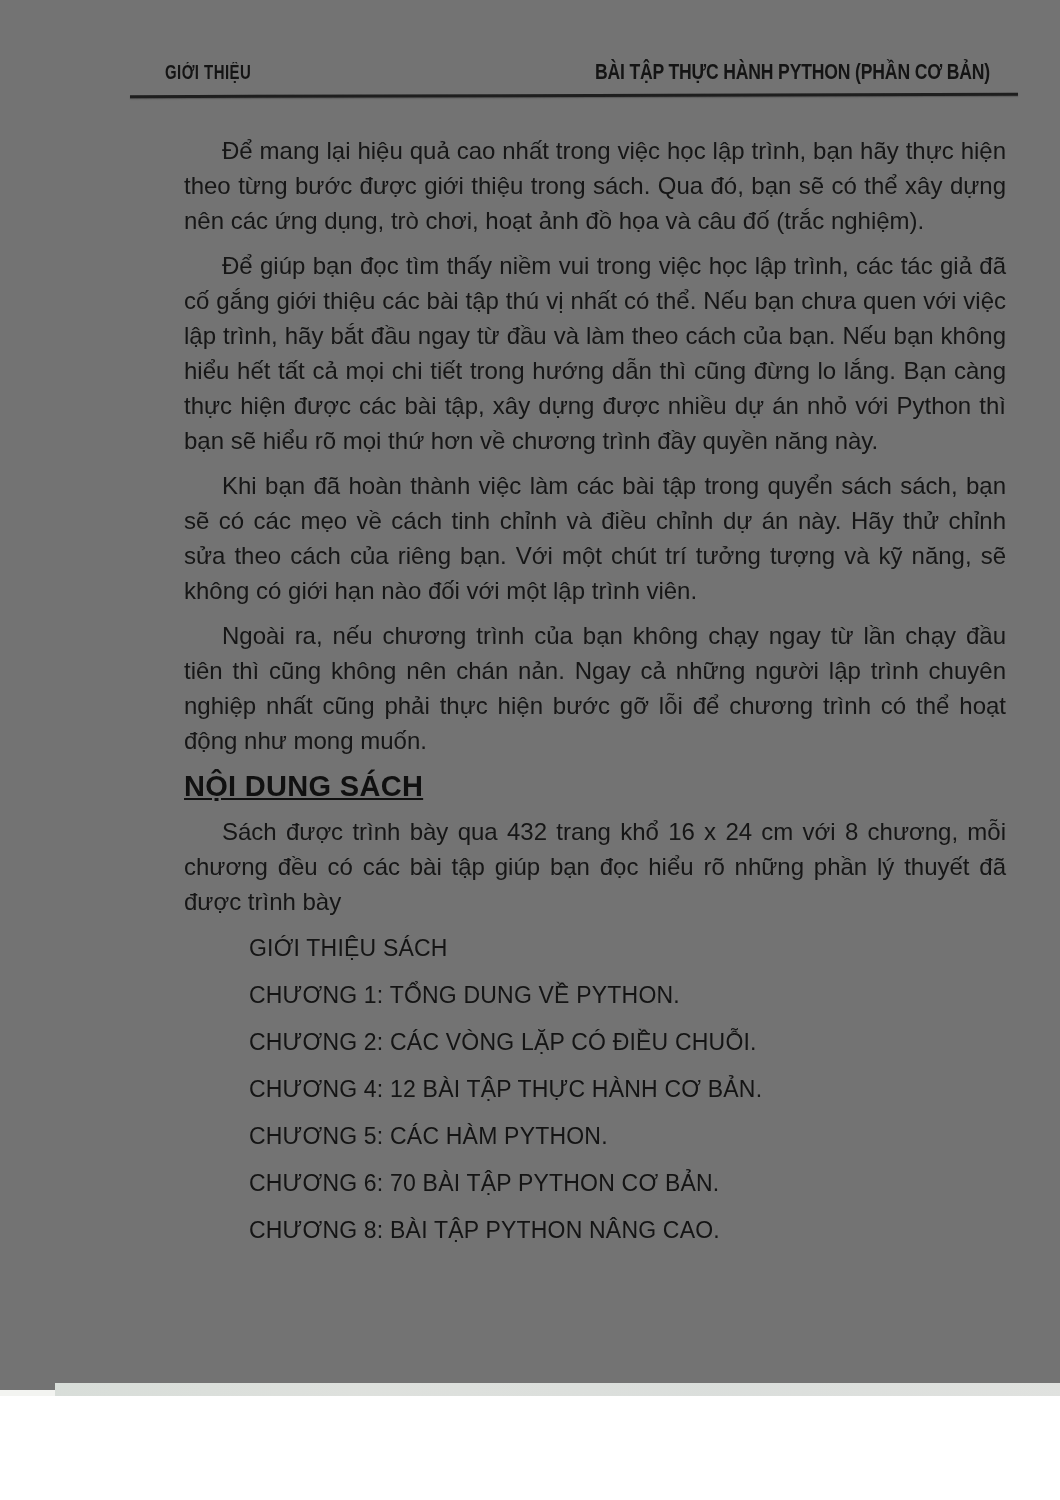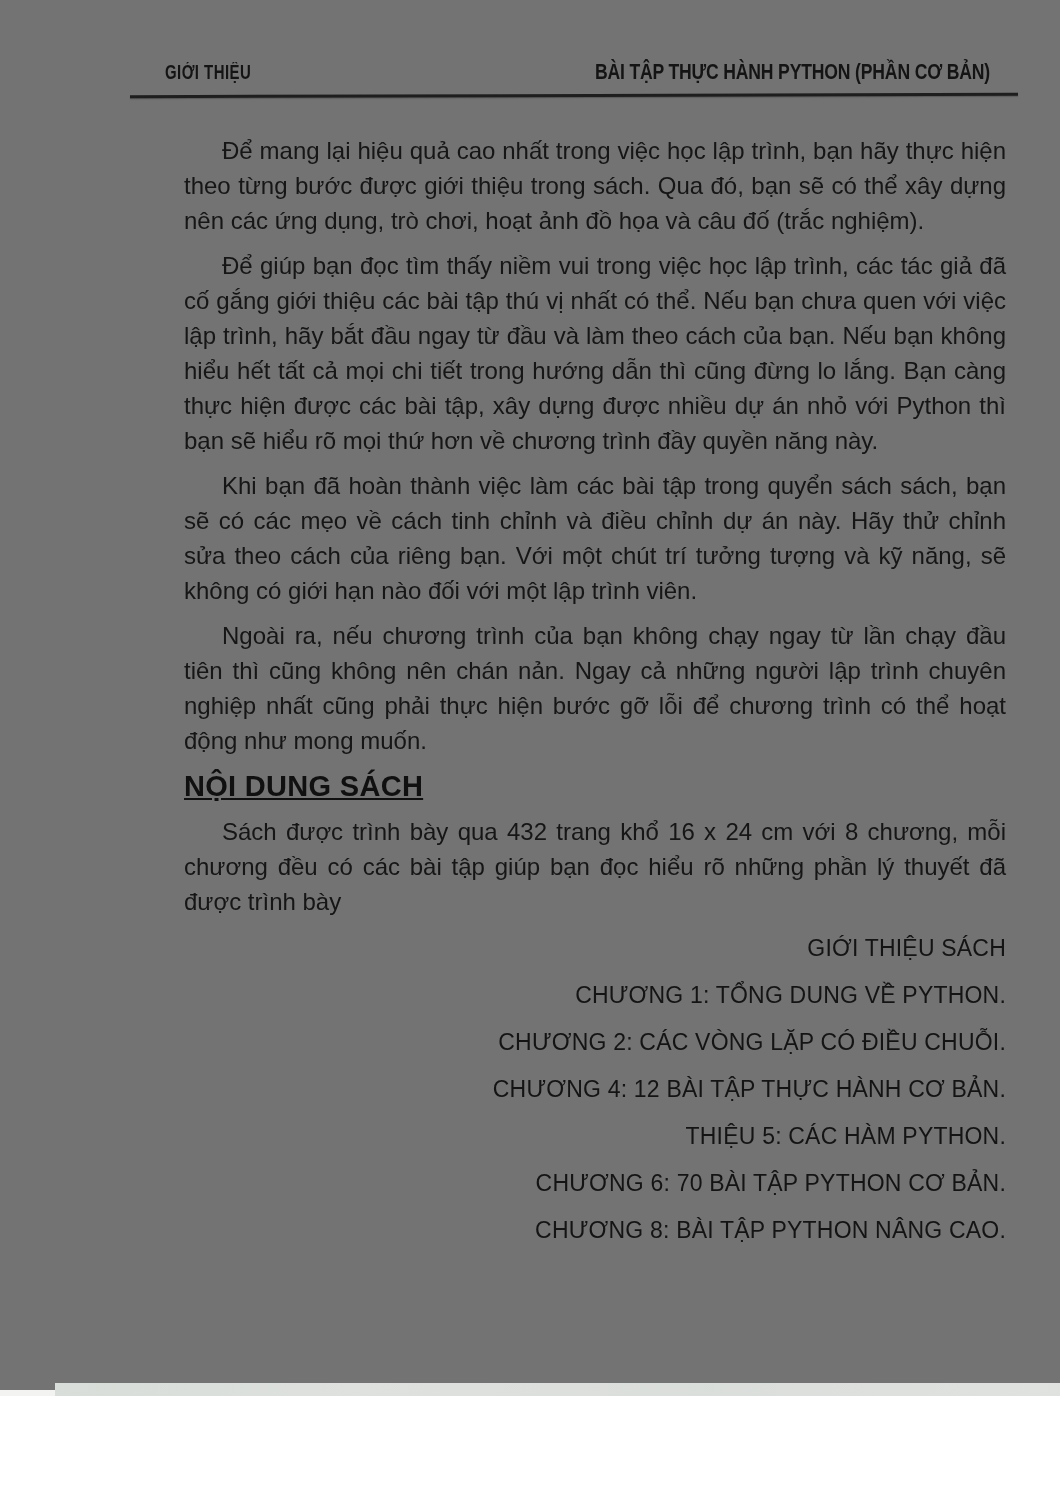--- a/index.html
+++ b/index.html
@@ -72,21 +72,20 @@
     line-height: 36px;
     font-weight: bold;
     letter-spacing: 0.3px;
     color: #101010;
     text-decoration: underline;
   }
   .chapter-list {
     list-style: none;
     margin: 12px 0 0 0;
     padding: 0 0 0 65px;
-    text-align: right;
   }
   .chapter-list li {
     font-size: 23px;
     line-height: 35px;
     margin: 0 0 12px 0;
     letter-spacing: 0.2px;
     color: #141414;
   }
   .page-number {
     position: absolute;
@@ -134,21 +133,21 @@
 
     <h2 class="section-heading">NỘI DUNG SÁCH</h2>
 
     <p class="body-par">Sách được trình bày qua 432 trang khổ 16 x 24 cm với 8 chương, mỗi chương đều có các bài tập giúp bạn đọc hiểu rõ những phần lý thuyết đã được trình bày</p>
 
     <ul class="chapter-list">
       <li>GIỚI THIỆU SÁCH</li>
       <li>CHƯƠNG 1: TỔNG DUNG VỀ PYTHON.</li>
       <li>CHƯƠNG 2: CÁC VÒNG LẶP CÓ ĐIỀU CHUỖI.</li>
       <li>CHƯƠNG 4: 12 BÀI TẬP THỰC HÀNH CƠ BẢN.</li>
-      <li>THIỆU 5: CÁC HÀM PYTHON.</li>
+      <li>CHƯƠNG 5: CÁC HÀM PYTHON.</li>
       <li>CHƯƠNG 6: 70 BÀI TẬP PYTHON CƠ BẢN.</li>
       <li>CHƯƠNG 8: BÀI TẬP PYTHON NÂNG CAO.</li>
     </ul>
   </div>
 
   <div class="page-number">6</div>
 
   <div class="scan-edge"></div>
   <div class="scan-edge-corner"></div>
 

